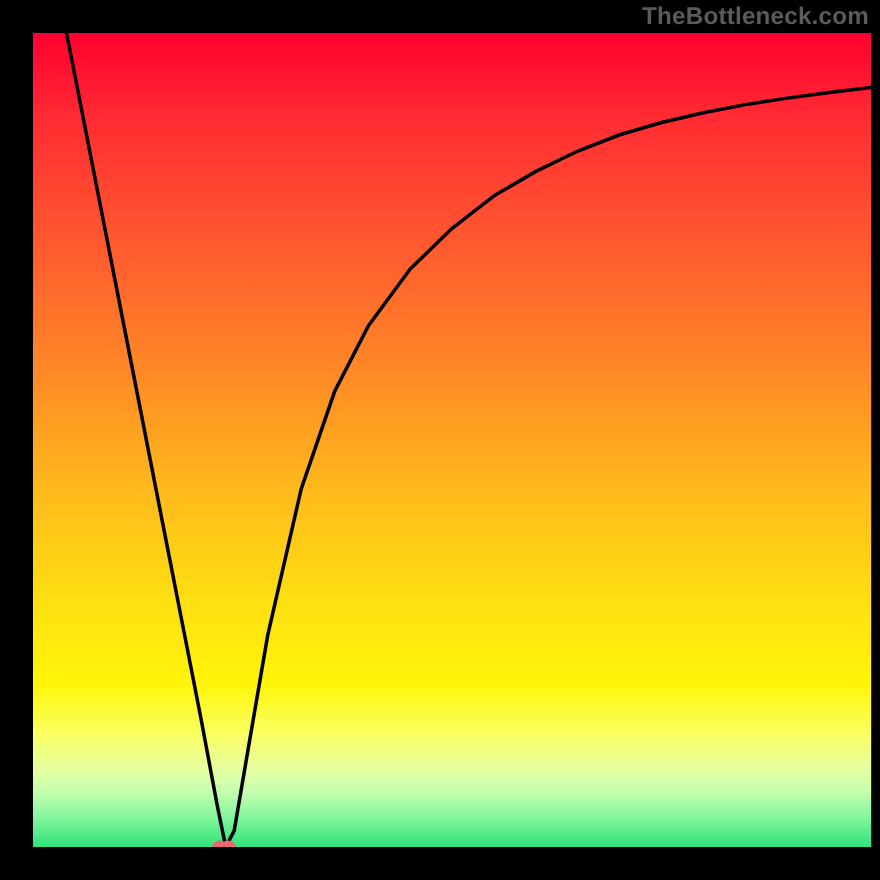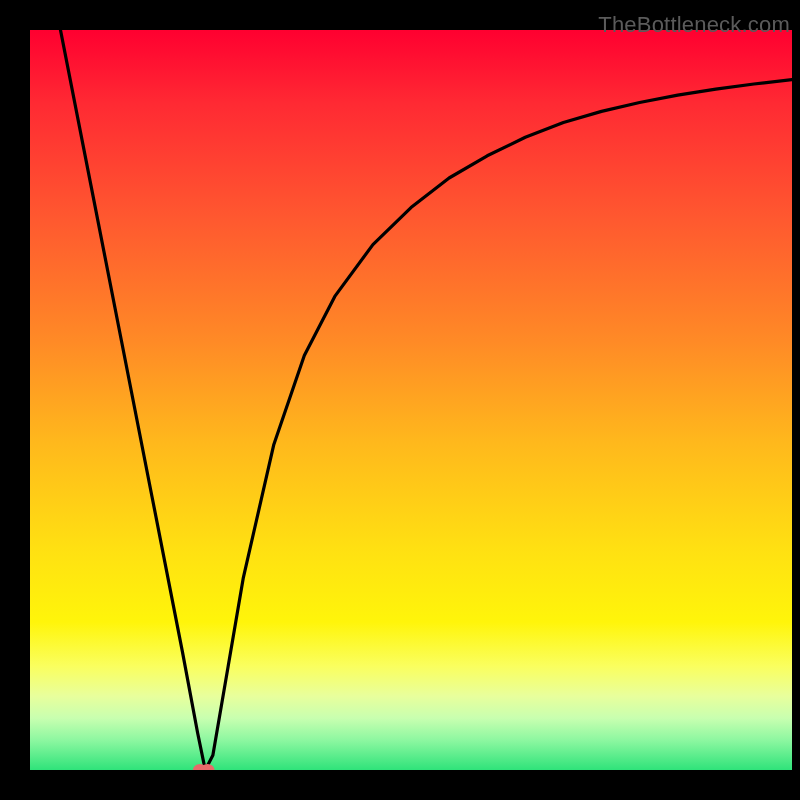--- a/index.html
+++ b/index.html
@@ -53,25 +53,25 @@
     stroke-width: 3.2;
     stroke-linecap: round;
     stroke-linejoin: round;
   }
   .dot {
     fill: #e86a6a;
     stroke: rgba(0,0,0,0);
   }
   .attribution {
     position: absolute;
-    top: 12px;
+    top: 2px;
     right: 10px;
     color: #5b5b5b;
     font-size: 22px;
-    font-weight: 400;
+    font-weight: 700;
     letter-spacing: 0.2px;
   }
 </style>
 </head>
 <body>
 
 <div class="frame">
 
   <div class="plot-area">
     <svg class="curve-svg" viewBox="0 0 762 740" preserveAspectRatio="none">

